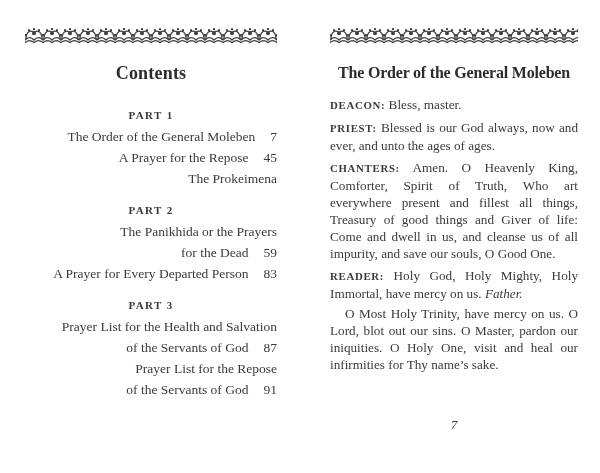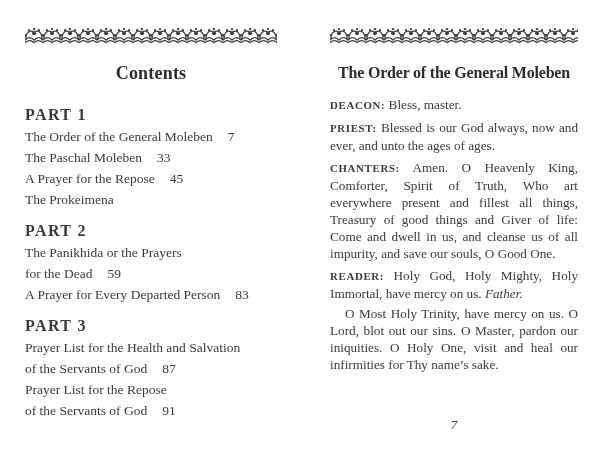--- a/index.html
+++ b/index.html
@@ -28,32 +28,32 @@
     font-weight: bold;
     text-align: center;
     color: #2c2c2c;
     letter-spacing: 0.2px;
   }
   .page-right .book-heading { font-size: 16px; letter-spacing: -0.2px; }
 
   
   .part-label {
     margin-top: 24px;
-    text-align: left;
-    font-size: 16px;
+    text-align: center;
+    font-size: 11px;
     font-weight: bold;
     letter-spacing: 1.4px;
     line-height: 14px;
     color: #3a3a3a;
   }
   .part-label.later { margin-top: 14px; }
   .toc-lines { margin-top: 4px; }
   .part-1 .toc-lines { margin-top: 4px; }
   .toc-line {
-    text-align: left;
+    text-align: right;
     font-size: 13.5px;
     line-height: 21px;
     white-space: nowrap;
   }
   .pg { margin-left: 15px; }
 
   
   .paragraphs { margin-top: 12px; }
   .para {
     margin: 5px 0 0;
@@ -110,23 +110,20 @@
       <h1 class="book-heading">Contents</h1>
 
       <div class="toc part-1">
 
         <div class="part-label">PART 1</div>
         <div class="toc-lines">
           <div class="toc-line">
             <span>The Order of the General Moleben</span><span class="pg">7</span>
           </div>
           <div class="toc-line">
-            <span>The Paschal Moleben</span><span class="pg">33</span>
-          </div>
-          <div class="toc-line">
             <span>A Prayer for the Repose</span><span class="pg">45</span>
           </div>
           <div class="toc-line">
             <span>The Prokeimena</span>
           </div>
         </div>
 
         <div class="part-label later">PART 2</div>
         <div class="toc-lines">
           <div class="toc-line">

